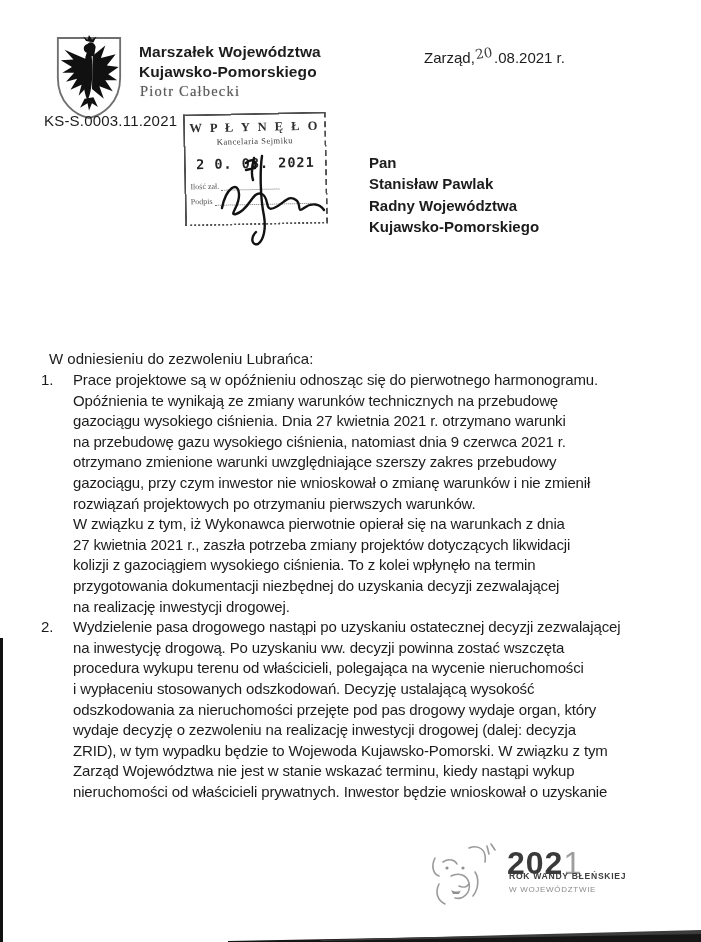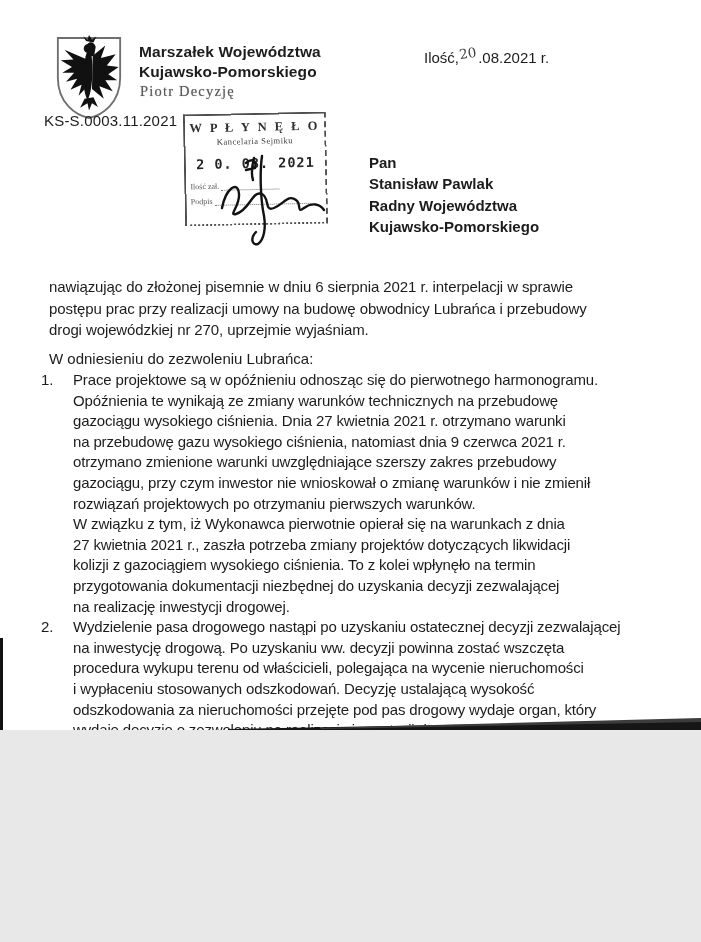--- a/index.html
+++ b/index.html
@@ -1,18 +1,18 @@
 <!DOCTYPE html>
 <html lang="pl"><head>
 <meta charset="utf-8">
 <style>
   html,body{margin:0;padding:0;background:#e8e8e8;}
   .page{
     position:relative;
-    width:701px;height:730px;
+    width:701px;height:942px;
     margin:0 auto;
     background:#ffffff;
     overflow:hidden;
     font-family:"Liberation Sans", sans-serif;
     color:#1c1c1c;
   }
   .pre{white-space:pre-line;}
 
   
   .emblem{position:absolute;left:47px;top:35px;width:84px;height:86px;}
@@ -97,23 +97,23 @@
     <path fill="#111" d="M45,26 C38,40 39,76 46,88 C53,76 54,40 51,26 Z"></path>
     <path fill="#111" d="M43,32 L15,20 L27,33 L10,34 L25,43 L12,51 L28,51 L17,63 L32,59 L23,74 L38,67 L34,82 L45,70 Z"></path>
     <path fill="#111" d="M53,28 L70,14 L64,31 L84,26 L72,41 L88,43 L74,53 L86,61 L70,61 L80,76 L62,69 L68,86 L52,73 Z"></path>
     <path fill="#111" d="M42,86 L36,98 L46,92 L48,102 L52,92 L60,97 L54,84 Z"></path>
   </svg>
 
   <div class="sender-title">
     <div>Marszałek Województwa</div>
     <div>Kujawsko-Pomorskiego</div>
   </div>
-  <div class="sender-name">Piotr Decyzję</div>
+  <div class="sender-name">Piotr Całbecki</div>
 
-  <div class="place-date"><span>Ilość,</span><span class="hand-day">20</span><span>.08.2021 r.</span></div>
+  <div class="place-date"><span>Zarząd,</span><span class="hand-day">20</span><span>.08.2021 r.</span></div>
 
   <div class="ref-number">KS-S.0003.11.2021</div>
 
   <div class="stamp">
     <div class="stamp-received">W P Ł Y N Ę Ł O</div>
     <div class="stamp-office">Kancelaria Sejmiku</div>
     <div class="stamp-date">2 0.  08.  2021</div>
     <div class="stamp-field field-attachments"><span>Ilość zał.</span>
       <span class="fill-line" style="width:58px"></span></div>
     <div class="stamp-field field-signature"><span>Podpis</span>
@@ -126,23 +126,20 @@
       <path d="M54,6 C52,20 52,46 56,66 C58,78 56,90 50,94 C44,96 42,88 48,82"></path>
       <path d="M14,58 C18,38 30,30 31,44 C32,56 20,66 28,64 C42,60 44,40 54,44 C62,48 56,62 66,58 C76,54 80,44 88,50 C94,54 88,64 96,58 C104,52 112,54 116,60"></path>
     </g>
   </svg>
 
   <div class="recipient pre">Pan
 Stanisław Pawlak
 Radny Województwa
 Kujawsko-Pomorskiego</div>
 
-  <div class="intro pre">nawiązując do złożonej pisemnie w dniu 6 sierpnia 2021 r. interpelacji w sprawie
-postępu prac przy realizacji umowy na budowę obwodnicy Lubrańca i przebudowy
-drogi wojewódzkiej nr 270, uprzejmie wyjaśniam.</div>
   <div class="section-heading">W odniesieniu do zezwoleniu Lubrańca:</div>
 
   <div class="num-list">
     <div class="num-item">
       <span class="num">1.</span>
       <span class="item-text pre">Prace projektowe są w opóźnieniu odnosząc się do pierwotnego harmonogramu.
 Opóźnienia te wynikają ze zmiany warunków technicznych na przebudowę
 gazociągu wysokiego ciśnienia. Dnia 27 kwietnia 2021 r. otrzymano warunki
 na przebudowę gazu wysokiego ciśnienia, natomiast dnia 9 czerwca 2021 r.
 otrzymano zmienione warunki uwzględniające szerszy zakres przebudowy

